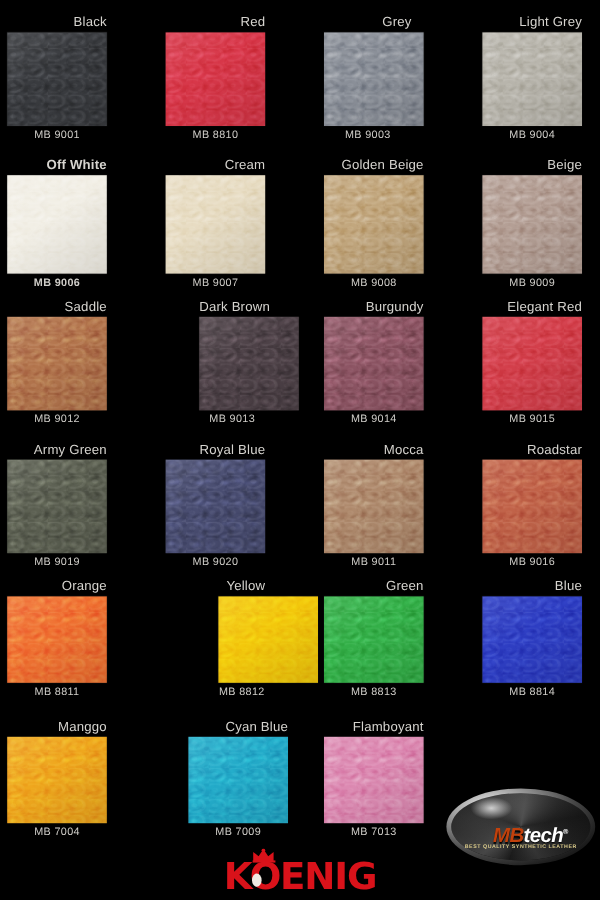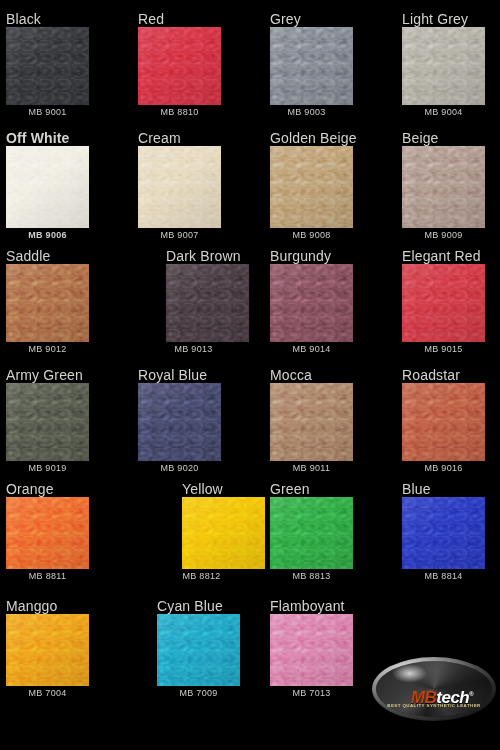--- a/index.html
+++ b/index.html
@@ -5,21 +5,21 @@
   * { margin:0; padding:0; box-sizing:border-box; }
   html,body{
     width:500px; height:750px; background:#000; overflow:hidden;
     font-family:"Liberation Sans", sans-serif;
   }
   #catalog{ position:relative; width:500px; height:750px; background:#000; }
 
   .swatch-cell{ position:absolute; }
 
   .swatch-name{
-    color:#d6d4cf; font-size:14px; text-align:left;
+    color:#d6d4cf; font-size:11px; text-align:right;
     letter-spacing:.15px; line-height:11px; white-space:nowrap;
     text-shadow:0 0 1px rgba(0,0,0,.9);
   }
   .swatch-code{
     color:#cfcdc8; font-size:9px; text-align:center;
     letter-spacing:.3px; line-height:12px; white-space:nowrap;
   }
   .chip{
     position:relative; overflow:hidden;
     margin:2px auto 1px auto;
@@ -342,14 +342,23 @@
   <div id="mbtech-logo">
     <div class="oval-outer"></div>
     <div class="oval-inner">
       <div class="swirl"></div>
       <div class="glow"></div>
     </div>
     <div class="wordmark"><span class="wm-mb">MB</span><span class="wm-tech">tech</span><span class="wm-r">®</span></div>
     <div class="tagline">BEST QUALITY SYNTHETIC LEATHER</div>
   </div>
 
+  <div id="koenig-logo">
+    <svg class="crown" viewBox="0 0 28 12">
+      <path d="M1 11 L1 3 L5.5 6.5 L9.5 0.5 L13.5 6.5 L18 3 L18 11 Z" fill="#d9121a" transform="translate(4,0)"></path>
+      <circle cx="13.5" cy="1.6" r="1.5" fill="#d9121a"></circle>
+      <rect x="4.5" y="10" width="19" height="2" fill="#d9121a"></rect>
+    </svg>
+    <div class="word">KOENIG</div>
+    <div class="oval-dot"></div>
+  </div>
 
 </div>
 
 </body></html>

